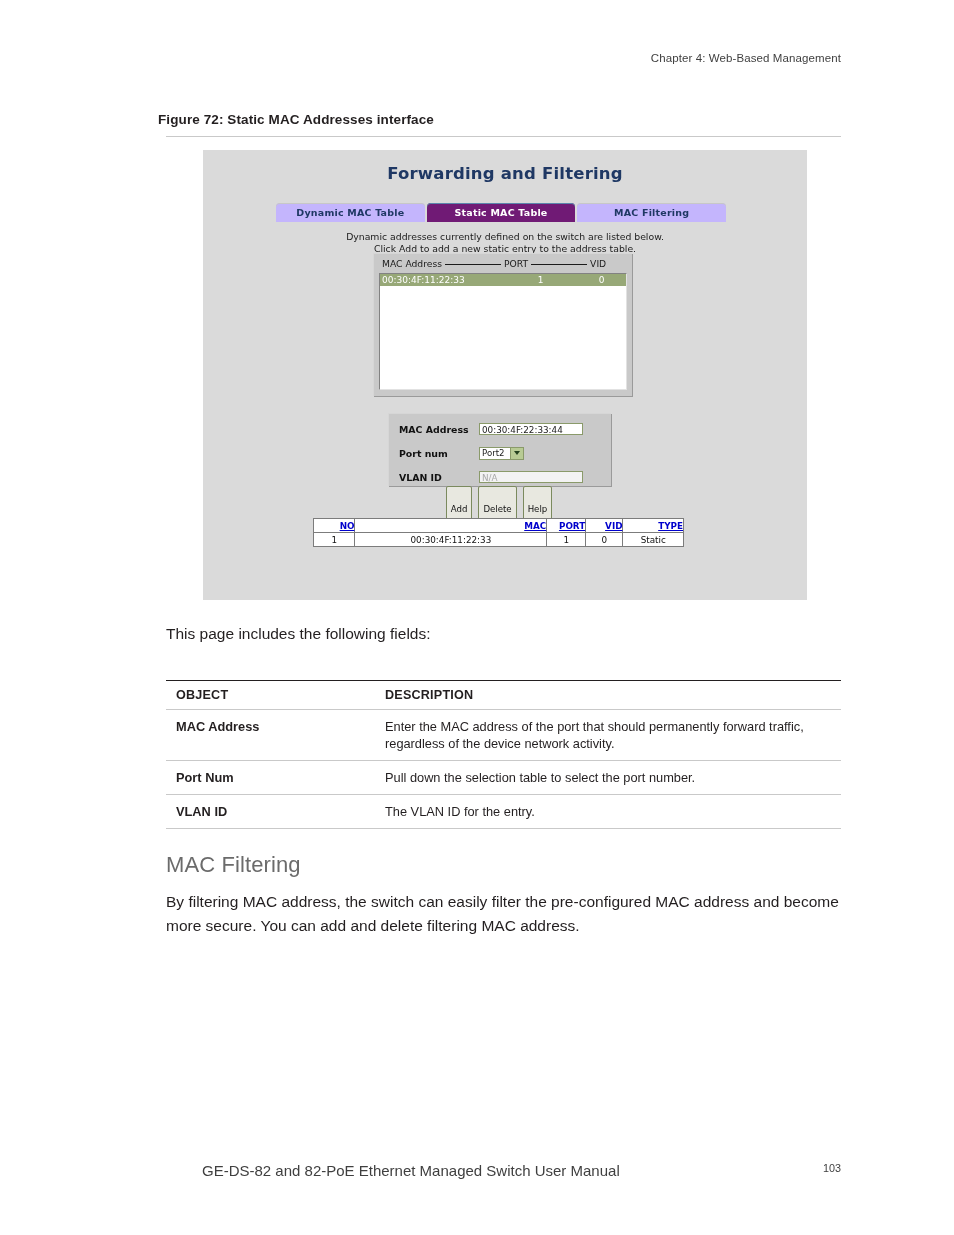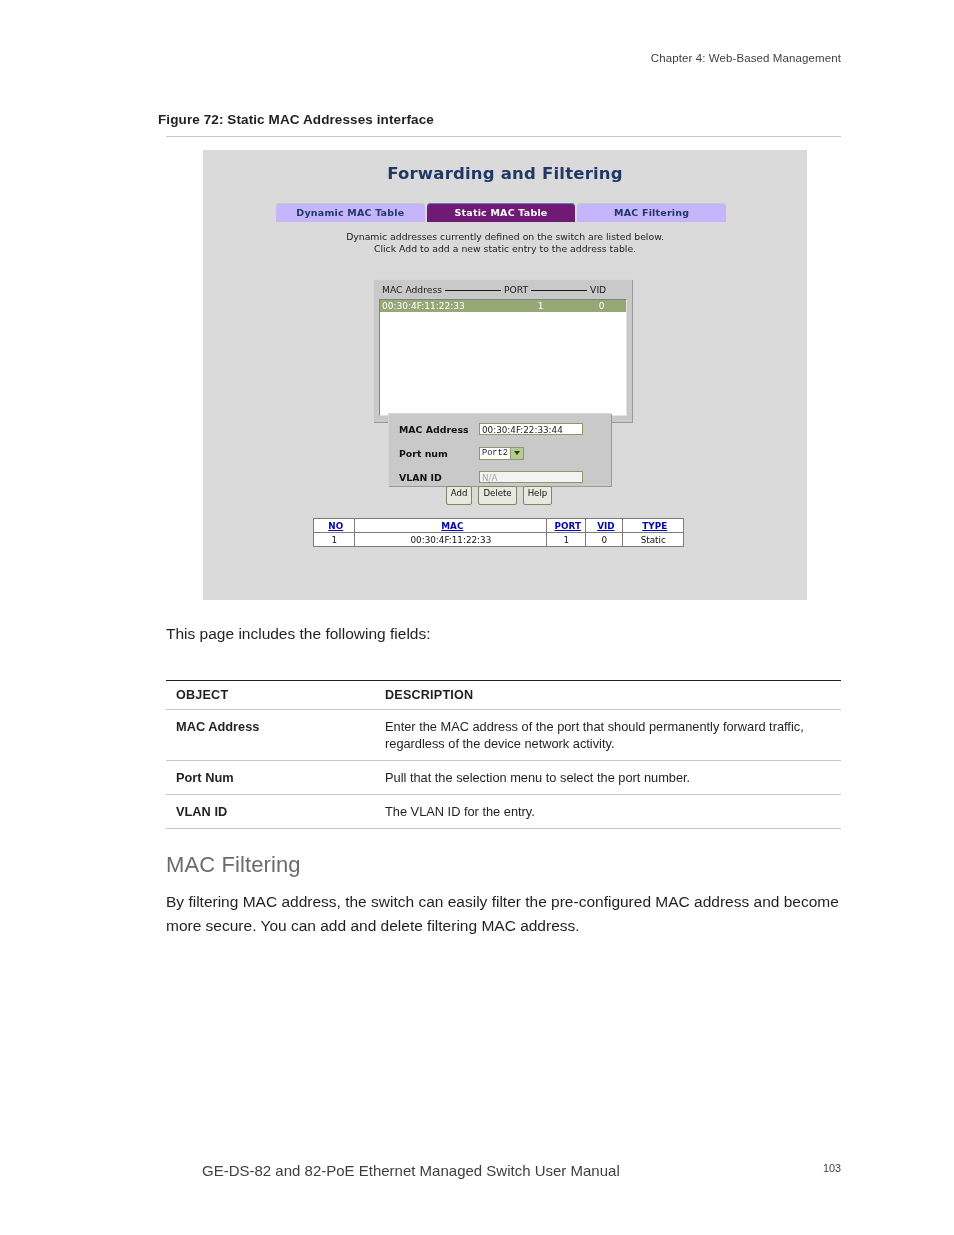--- a/index.html
+++ b/index.html
@@ -110,21 +110,21 @@
     text-align: center;
     font-size: 9.3px;
     line-height: 11.5px;
     color: #1b1b1b;
   }
 
   
   .lb-wrap {
     position: absolute;
     left: 170px;
-    top: 129px;
+    top: 103px;
     width: 258px;
     height: 142px;
     background: #c9c9c9;
     border-top: 1px solid #d6d6d6;
     border-left: 1px solid #d6d6d6;
     box-shadow: 1px 1px 0 #9a9a9a;
   }
   .lb-head {
     position: absolute;
     left: 8px;
@@ -210,21 +210,20 @@
     width: 45px;
     height: 13px;
     background: #ffffff;
     border: 1px solid #8a9a6a;
     font-size: 8.6px;
     color: #1b1b1b;
     display: flex;
     align-items: center;
     box-sizing: border-box;
     position: relative;
-    font-family: Liberation Mono, monospace;
   }
   .fselect .val { padding-left: 2px; }
   .fselect .arrow {
     position: absolute;
     right: 0; top: 0;
     width: 12px; height: 11px;
     background: #b8cb94;
     border-left: 1px solid #8a9a6a;
     display: flex; align-items: center; justify-content: center;
   }
@@ -241,23 +240,23 @@
     position: absolute;
     left: 185px;
     top: 336px;
     width: 222px;
     display: flex;
     justify-content: center;
     gap: 6px;
   }
   .btn {
     min-width: 26px;
-    height: 19px;
+    height: 25px;
     line-height: 12px;
-    padding: 0 4px;
+    padding: 16px 4px;
     background: #e8e8e0;
     border: 1px solid #7b8a5e;
     border-radius: 2px;
     font-size: 8.6px;
     color: #111111;
     text-align: center;
     box-sizing: border-box;
     font-family: "DejaVu Sans", sans-serif;
   }
 
@@ -271,21 +270,21 @@
     background: #ffffff;
     font-size: 8.8px;
   }
   .grid td, .grid th {
     border: 1px solid #7c7c7c;
     height: 13px;
     padding: 0;
     font-weight: normal;
   }
   .grid th {
-    text-align: center;
+    text-align: right;
     padding-left: 3px;
     color: #0000cc;
     font-weight: bold;
     text-decoration: underline;
   }
   .grid td { text-align: center; color: #111111; }
   .grid .w-no   { width: 40px; }
   .grid .w-mac  { width: 200px; }
   .grid .w-port { width: 36px; }
   .grid .w-vid  { width: 35px; }
@@ -459,21 +458,21 @@
       <th class="col-desc">DESCRIPTION</th>
     </tr>
   </thead>
   <tbody>
     <tr>
       <td class="col-object">MAC Address</td>
       <td class="col-desc">Enter the MAC address of the port that should permanently forward traffic, regardless of the device network activity.</td>
     </tr>
     <tr>
       <td class="col-object">Port Num</td>
-      <td class="col-desc">Pull that the selection menu to select the port number.</td>
+      <td class="col-desc">Pull down the selection table to select the port number.</td>
     </tr>
     <tr>
       <td class="col-object">VLAN ID</td>
       <td class="col-desc">The VLAN ID for the entry.</td>
     </tr>
   </tbody>
 </table>
 
 <div class="h2">MAC Filtering</div>
 <div class="para">By filtering MAC address, the switch can easily filter the pre-configured MAC address and become more secure. You can add and delete filtering MAC address.</div>

